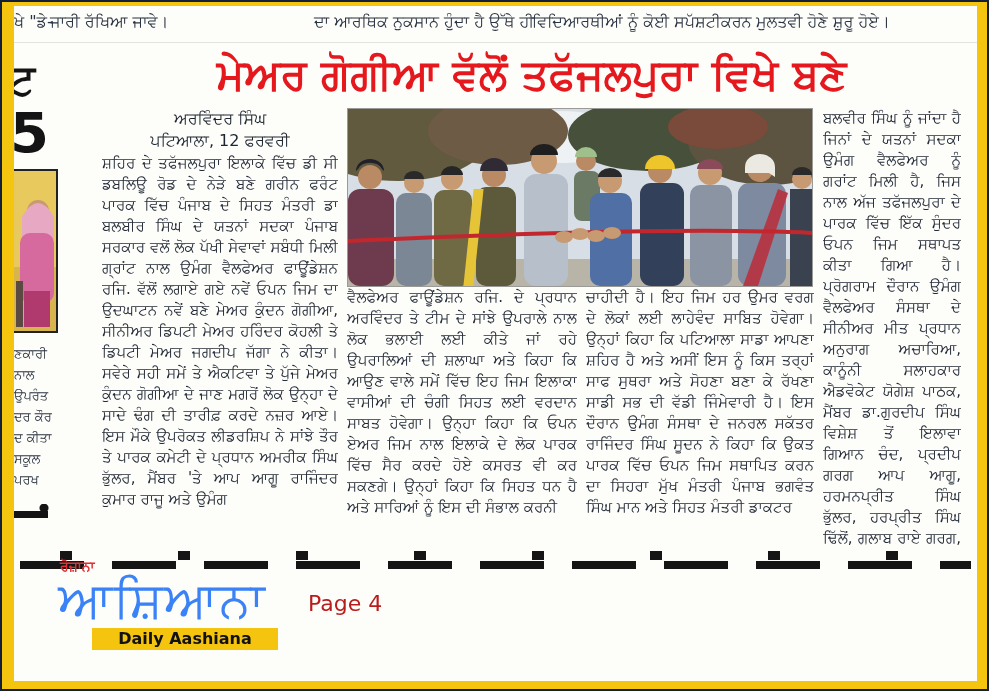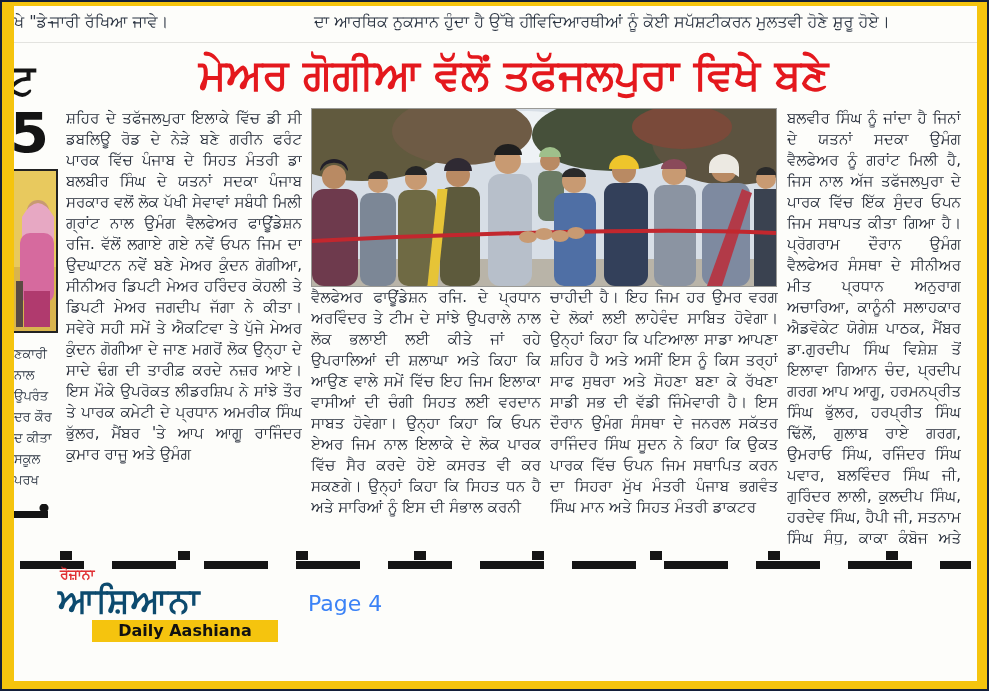--- a/index.html
+++ b/index.html
@@ -39,21 +39,21 @@
     overflow:hidden;
     color:#141414;
   }
   .rail-glyph1{font-size:42px;font-weight:bold;line-height:1;margin:16px 0 4px -6px;}
   .rail-glyph2{font-size:56px;font-weight:bold;line-height:1;margin:0 0 8px -4px;}
   .rail-photo{display:block;border:2px solid #222;border-left:none;margin-bottom:10px;}
   .rail-frags{font-size:13px;line-height:1.62;color:#2b3442;text-align:left;padding-right:3px;}
   .rail-marks{margin-top:14px;height:14px;background:
      linear-gradient(#141414,#141414) 0 100%/34px 7px no-repeat,
      radial-gradient(circle 5px at 30px 4px,#141414 4px,transparent 5px) no-repeat;}
-  .content{flex:1;min-width:0;padding:0 16px 0 6px;}
+  .content{flex:1;min-width:0;padding:0 16px 0 6px;margin-left:36px;}
   
   .headline{
     margin:6px 0 8px 0;
     text-align:center;
     color:#e4181d;
     font-size:42px;
     font-weight:bold;
     line-height:1.22;
   }
   
@@ -81,27 +81,27 @@
       repeating-linear-gradient(90deg,transparent 0 40px,#151515 40px 52px,transparent 52px 118px) 0 2px/100% 9px no-repeat;
   }
   
   .footer{
     display:flex;align-items:center;
     height:70px;
     padding-left:44px;
   }
   .logo-block{line-height:1;}
   .logo-top{display:block;color:#e02f33;font-size:14px;font-weight:bold;margin:0 0 2px 2px;}
-  .logo-main{display:block;color:#0c4a6e;font-size:34px;font-weight:bold;letter-spacing:1px;}
+  .logo-main{display:block;color:#3b82f6;font-size:50px;font-weight:normal;letter-spacing:1px;}
   .logo-bar{
     background:#f5c40e;color:#111;
     font-size:16px;font-weight:bold;text-align:center;
     width:170px;padding:3px 8px;margin:3px 0 0 34px;
   }
-  .page-info{margin-left:30px;color:#3b82f6;font-size:22px;line-height:1.35;text-align:center;}
+  .page-info{margin-left:30px;color:#b91c1c;font-size:22px;line-height:1.35;text-align:center;}
 </style>
 </head>
 <body>
 
 <div class="page">
   <div class="inner">
 
     <div class="top-strip">
       <span class="ts-0">ਖੇ "ਡੇ-</span>
       <span class="ts-1">ਜਾਰੀ ਰੱਖਿਆ ਜਾਵੇ।</span>
@@ -138,20 +138,24 @@
 
       <div class="content">
 
         <h1 class="headline">
           <span>ਮੇਅਰ ਗੋਗੀਆ ਵੱਲੋਂ ਤਫੱਜਲਪੁਰਾ ਵਿਖੇ ਬਣੇ</span><br>
         </h1>
 
         <div class="article-grid">
 
           <div class="colx col1">
+            <div class="byline">
+              <div>ਅਰਵਿੰਦਰ ਸਿੰਘ</div>
+              <div>ਪਟਿਆਲਾ, 12 ਫਰਵਰੀ</div>
+            </div>
             <span>ਸ਼ਹਿਰ ਦੇ ਤਫੱਜਲਪੁਰਾ ਇਲਾਕੇ ਵਿੱਚ ਡੀ ਸੀ ਡਬਲਿਊ ਰੋਡ ਦੇ ਨੇੜੇ ਬਣੇ ਗਰੀਨ ਫਰੰਟ ਪਾਰਕ ਵਿੱਚ ਪੰਜਾਬ ਦੇ ਸਿਹਤ ਮੰਤਰੀ ਡਾ ਬਲਬੀਰ ਸਿੰਘ ਦੇ ਯਤਨਾਂ ਸਦਕਾ ਪੰਜਾਬ ਸਰਕਾਰ ਵਲੋਂ ਲੋਕ ਪੱਖੀ ਸੇਵਾਵਾਂ ਸਬੰਧੀ ਮਿਲੀ ਗ੍ਰਾਂਟ ਨਾਲ ਉਮੰਗ ਵੈਲਫੇਅਰ ਫਾਊਂਡੇਸ਼ਨ ਰਜਿ. ਵੱਲੋਂ ਲਗਾਏ ਗਏ ਨਵੇਂ ਓਪਨ ਜਿਮ ਦਾ ਉਦਘਾਟਨ ਨਵੇਂ ਬਣੇ ਮੇਅਰ ਕੁੰਦਨ ਗੋਗੀਆ, ਸੀਨੀਅਰ ਡਿਪਟੀ ਮੇਅਰ ਹਰਿੰਦਰ ਕੋਹਲੀ ਤੇ ਡਿਪਟੀ ਮੇਅਰ ਜਗਦੀਪ ਜੱਗਾ ਨੇ ਕੀਤਾ। ਸਵੇਰੇ ਸਹੀ ਸਮੇਂ ਤੇ ਐਕਟਿਵਾ ਤੇ ਪੁੱਜੇ ਮੇਅਰ ਕੁੰਦਨ ਗੋਗੀਆ ਦੇ ਜਾਣ ਮਗਰੋਂ ਲੋਕ ਉਨ੍ਹਾ ਦੇ ਸਾਦੇ ਢੰਗ ਦੀ ਤਾਰੀਫ਼ ਕਰਦੇ ਨਜ਼ਰ ਆਏ। ਇਸ ਮੌਕੇ ਉਪਰੋਕਤ ਲੀਡਰਸ਼ਿਪ ਨੇ ਸਾਂਝੇ ਤੌਰ ਤੇ ਪਾਰਕ ਕਮੇਟੀ ਦੇ ਪ੍ਰਧਾਨ ਅਮਰੀਕ ਸਿੰਘ ਭੁੱਲਰ, ਮੈਂਬਰ 'ਤੇ ਆਪ ਆਗੂ ਰਾਜਿੰਦਰ ਕੁਮਾਰ ਰਾਜੂ ਅਤੇ ਉਮੰਗ</span>
           </div>
 
           <div class="photo-box">
 
             <svg width="464" height="177" viewBox="0 0 464 177">
               <rect width="464" height="177" fill="#d7dee6"></rect>
               <ellipse cx="215" cy="28" rx="60" ry="26" fill="#eef2f5"></ellipse>
               <ellipse cx="50" cy="30" rx="90" ry="42" fill="#615a3e"></ellipse>
               <ellipse cx="150" cy="22" rx="70" ry="34" fill="#6e5b45"></ellipse>

